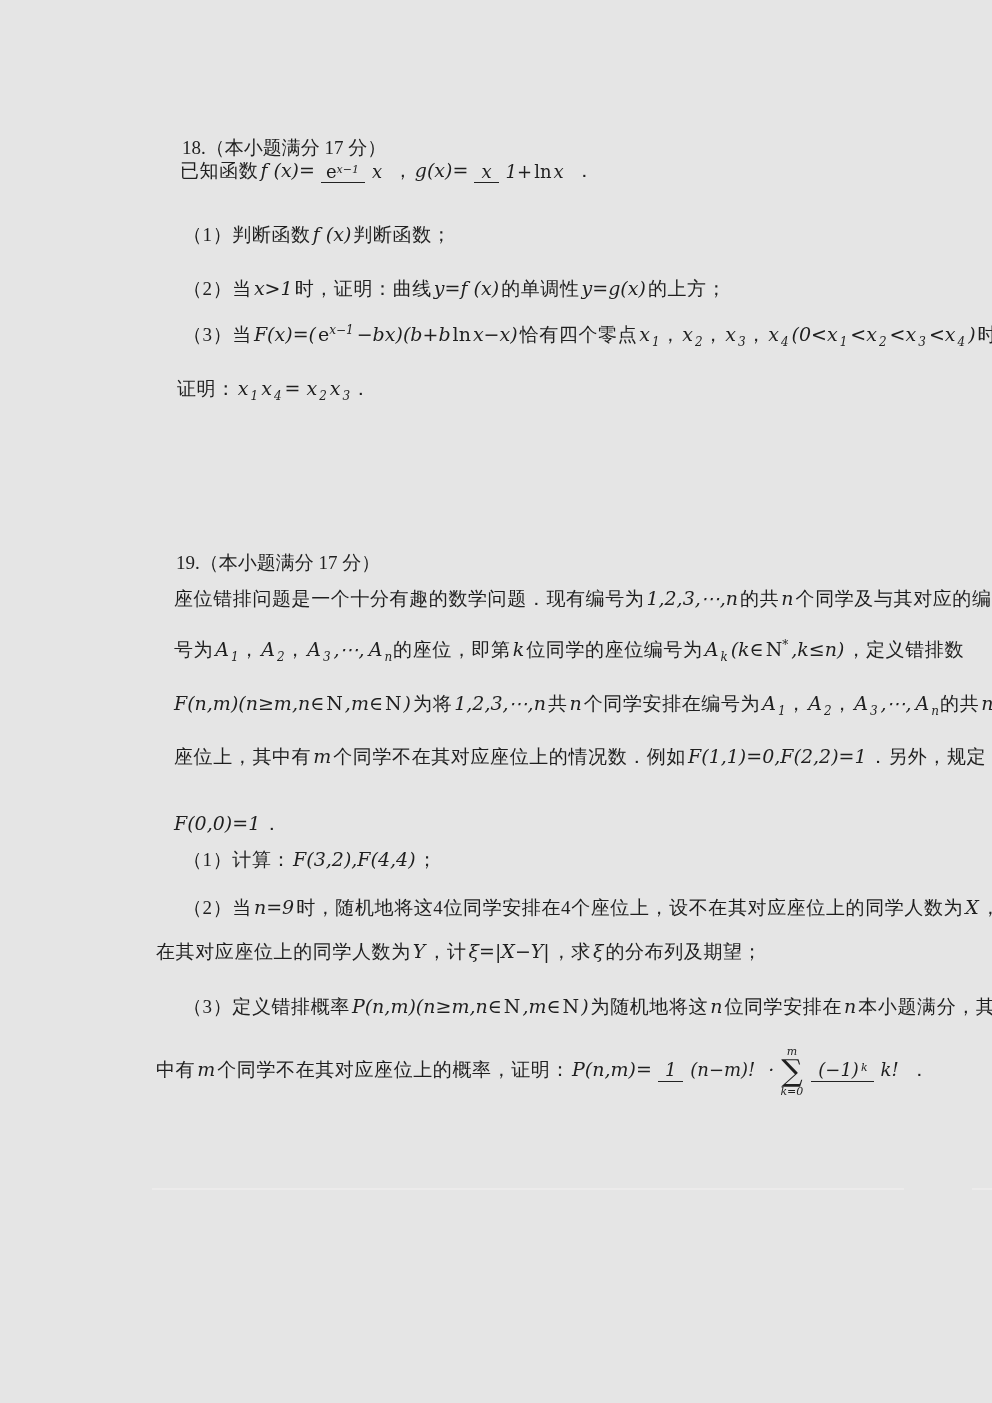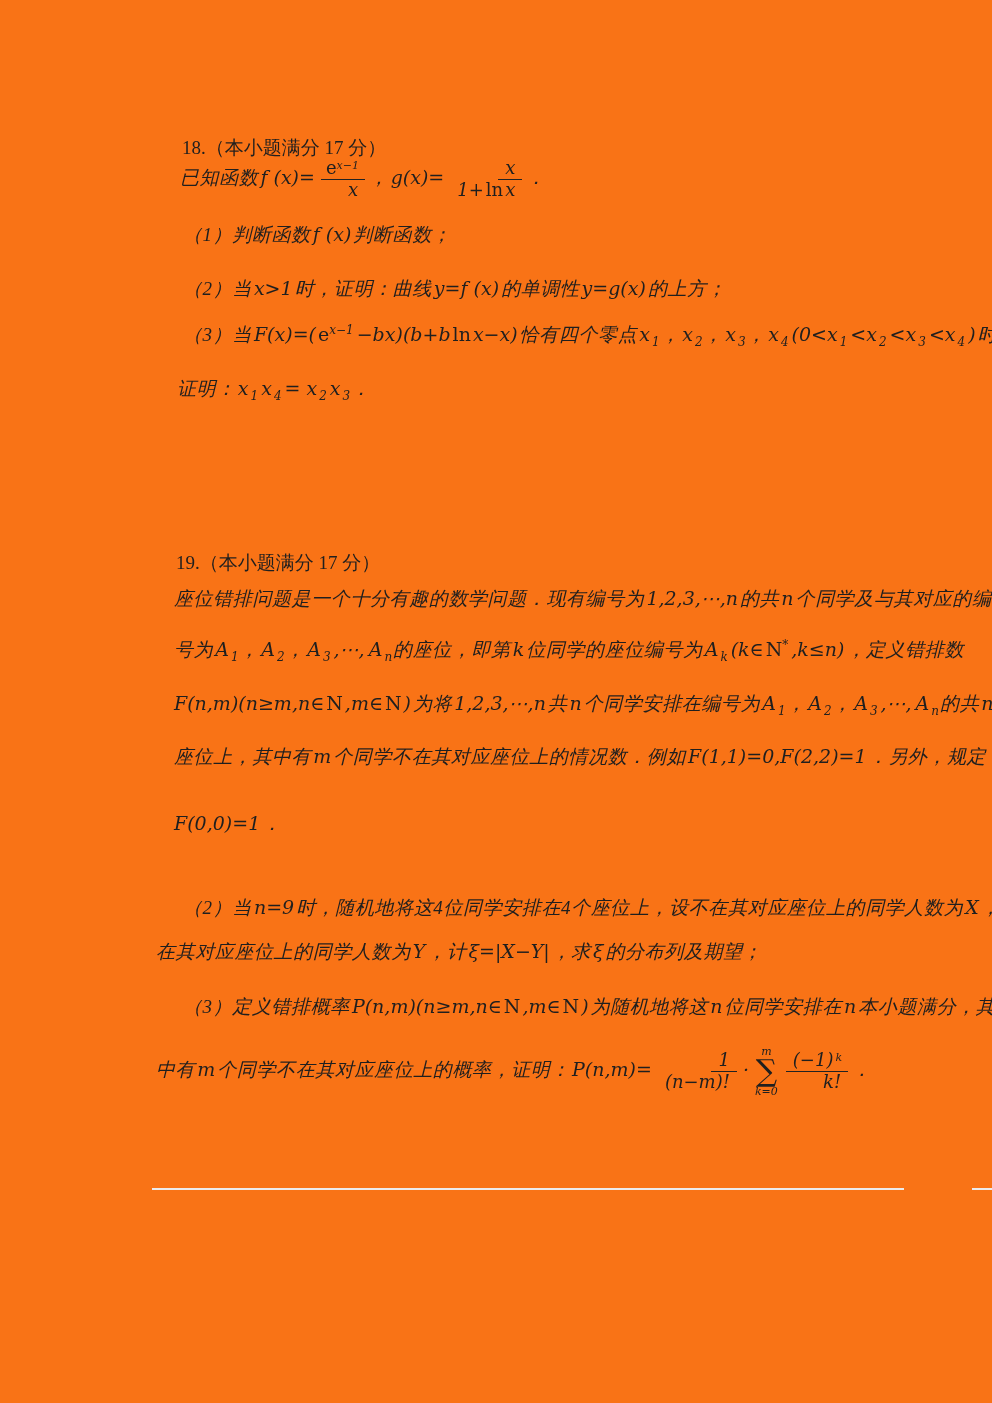--- a/index.html
+++ b/index.html
@@ -4,35 +4,35 @@
 <style>
   html,body{margin:0;padding:0;}
   body{
     width:992px;height:1403px;
     background:#ffffff;
     font-family:"Liberation Serif","DejaVu Serif",serif;
     color:#1f1f1f;
     position:relative;
     overflow:hidden;
   }
-  .page{position:absolute;inset:0;background:#f97316;padding-left:32px;}
+  .page{position:absolute;inset:0;background:#e5e5e5;padding-left:32px;}
   .line{
     position:absolute;
     white-space:nowrap;
     font-size:19px;
     line-height:1.3;
   }
   .header-line{font-size:19px;}
-  .run-cjk{font-family:"Liberation Serif","DejaVu Serif",serif;letter-spacing:0.6px;font-style:italic;}
+  .run-cjk{font-family:"Liberation Serif","DejaVu Serif",serif;letter-spacing:0.6px;}
   .run-it{font-family:"DejaVu Serif","Liberation Serif",serif;font-style:italic;margin:0 2px;}
   .run-rm{font-family:"DejaVu Serif","Liberation Serif",serif;font-style:normal;}
   .run-sup{font-family:"DejaVu Serif",serif;font-style:italic;font-size:12px;vertical-align:7px;margin-right:1px;}
   .run-sub{font-family:"DejaVu Serif",serif;font-style:italic;font-size:12px;vertical-align:-5px;margin-right:1px;}
   .frac{
-    display:inline-flex;flex-direction:column;align-items:flex-end;
+    display:inline-flex;flex-direction:row;align-items:flex-start;
     vertical-align:middle;margin:0 4px;line-height:1.15;
   }
   .frac .num,.frac .den{display:block;font-size:18px;padding:0 5px;text-align:center;}
   .frac .num{border-bottom:1.5px solid #222;}
   .frac .num .run-sup{vertical-align:5px;font-size:11px;}
   .sum{
     display:inline-flex;flex-direction:column;align-items:center;
     vertical-align:middle;margin:0 4px;line-height:1;
   }
   .sum-top,.sum-bot{font-family:"DejaVu Serif",serif;font-style:italic;font-size:11px;line-height:1;}
@@ -78,20 +78,21 @@
   <div class="line" id="p18i2"><span class="run-cjk">（2）当</span><span class="run-it">x&gt;1</span><span class="run-cjk">时，证明：曲线</span><span class="run-it">y=f (x)</span><span class="run-cjk">的单调性</span><span class="run-it">y=g(x)</span><span class="run-cjk">的上方；</span></div>
   <div class="line" id="p18i3"><span class="run-cjk">（3）当</span><span class="run-it">F(x)=(</span><span class="run-rm">e</span><span class="run-sup">x−1</span><span class="run-it">−bx)(b+b</span><span class="run-rm">ln</span><span class="run-it">x−x)</span><span class="run-cjk">恰有四个零点</span><span class="run-it">x</span><span class="run-sub">1</span><span class="run-cjk">，</span><span class="run-it">x</span><span class="run-sub">2</span><span class="run-cjk">，</span><span class="run-it">x</span><span class="run-sub">3</span><span class="run-cjk">，</span><span class="run-it">x</span><span class="run-sub">4</span><span class="run-it">(0&lt;x</span><span class="run-sub">1</span><span class="run-it">&lt;x</span><span class="run-sub">2</span><span class="run-it">&lt;x</span><span class="run-sub">3</span><span class="run-it">&lt;x</span><span class="run-sub">4</span><span class="run-it">)</span><span class="run-cjk">时，</span></div>
   <div class="line" id="p18pf"><span class="run-cjk">证明：</span><span class="run-it">x</span><span class="run-sub">1</span><span class="run-it">x</span><span class="run-sub">4</span><span class="run-it">= x</span><span class="run-sub">2</span><span class="run-it">x</span><span class="run-sub">3</span><span class="run-cjk">．</span></div>
 
   <div class="line header-line" id="p19h">19.（本小题满分 17 分）</div>
   <div class="line" id="p19p1"><span class="run-cjk">座位错排问题是一个十分有趣的数学问题．现有编号为</span><span class="run-it">1,2,3,⋯,n</span><span class="run-cjk">的共</span><span class="run-it">n</span><span class="run-cjk">个同学及与其对应的编</span></div>
   <div class="line" id="p19p2"><span class="run-cjk">号为</span><span class="run-it">A</span><span class="run-sub">1</span><span class="run-cjk">，</span><span class="run-it">A</span><span class="run-sub">2</span><span class="run-cjk">，</span><span class="run-it">A</span><span class="run-sub">3</span><span class="run-it">,⋯,</span><span class="run-it">A</span><span class="run-sub">n</span><span class="run-cjk">的座位，即第</span><span class="run-it">k</span><span class="run-cjk">位同学的座位编号为</span><span class="run-it">A</span><span class="run-sub">k</span><span class="run-it">(k∈</span><span class="run-rm">N</span><span class="run-sup">*</span><span class="run-it">,k≤n)</span><span class="run-cjk">，定义错排数</span></div>
   <div class="line" id="p19p3"><span class="run-it">F(n,m)(n≥m,n∈</span><span class="run-rm">N</span><span class="run-it">,m∈</span><span class="run-rm">N</span><span class="run-it">)</span><span class="run-cjk">为将</span><span class="run-it">1,2,3,⋯,n</span><span class="run-cjk">共</span><span class="run-it">n</span><span class="run-cjk">个同学安排在编号为</span><span class="run-it">A</span><span class="run-sub">1</span><span class="run-cjk">，</span><span class="run-it">A</span><span class="run-sub">2</span><span class="run-cjk">，</span><span class="run-it">A</span><span class="run-sub">3</span><span class="run-it">,⋯,</span><span class="run-it">A</span><span class="run-sub">n</span><span class="run-cjk">的共</span><span class="run-it">n</span></div>
   <div class="line" id="p19p4"><span class="run-cjk">座位上，其中有</span><span class="run-it">m</span><span class="run-cjk">个同学不在其对应座位上的情况数．例如</span><span class="run-it">F(1,1)=0,F(2,2)=1</span><span class="run-cjk">．另外，规定</span></div>
   <div class="line" id="p19p5"><span class="run-it">F(0,0)=1</span><span class="run-cjk">．</span></div>
+  <div class="line" id="p19i1"><span class="run-cjk">（1）计算：</span><span class="run-it">F(3,2),F(4,4)</span><span class="run-cjk">；</span></div>
   <div class="line" id="p19i2a"><span class="run-cjk">（2）当</span><span class="run-it">n=9</span><span class="run-cjk">时，随机地将这4位同学安排在4个座位上，设不在其对应座位上的同学人数为</span><span class="run-it">X</span><span class="run-cjk">，</span></div>
   <div class="line" id="p19i2b"><span class="run-cjk">在其对应座位上的同学人数为</span><span class="run-it">Y</span><span class="run-cjk">，计</span><span class="run-it">ξ=|X−Y|</span><span class="run-cjk">，求</span><span class="run-it">ξ</span><span class="run-cjk">的分布列及期望；</span></div>
   <div class="line" id="p19i3a"><span class="run-cjk">（3）定义错排概率</span><span class="run-it">P(n,m)(n≥m,n∈</span><span class="run-rm">N</span><span class="run-it">,m∈</span><span class="run-rm">N</span><span class="run-it">)</span><span class="run-cjk">为随机地将这</span><span class="run-it">n</span><span class="run-cjk">位同学安排在</span><span class="run-it">n</span><span class="run-cjk">本小题满分，其</span></div>
   <div class="line" id="p19i3b"><span class="run-cjk">中有</span><span class="run-it">m</span><span class="run-cjk">个同学不在其对应座位上的概率，证明：</span><span class="run-it">P(n,m)=</span><span class="frac">
         <span class="num"><span class="run-it">1</span></span>
         <span class="den"><span class="run-it">(n−m)!</span></span>
       </span><span class="run-it">·</span><span class="sum">
         <span class="sum-top">m</span>
         <span class="sum-sigma">∑</span>
         <span class="sum-bot">k=0</span>

